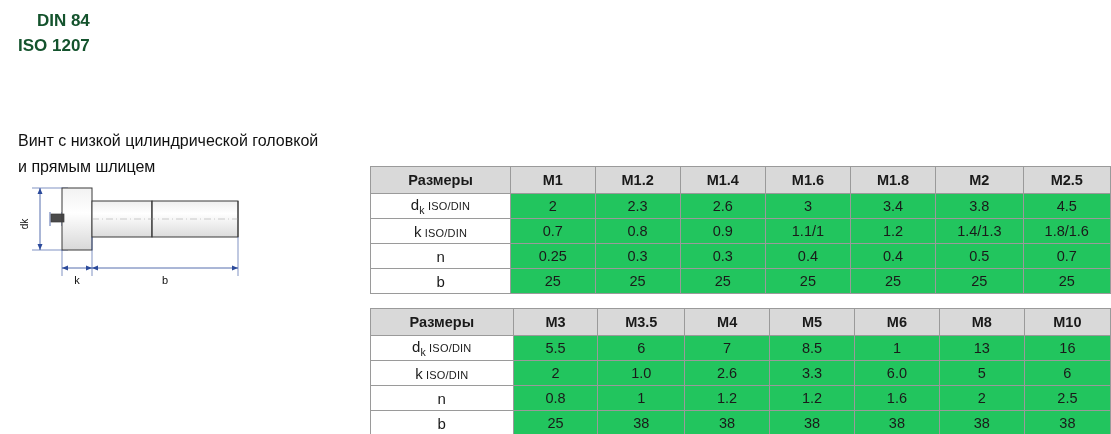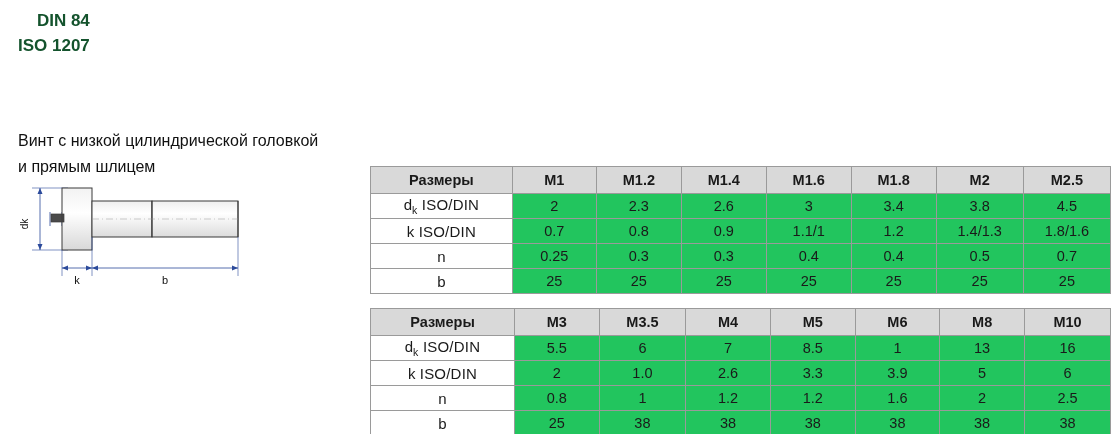--- a/index.html
+++ b/index.html
@@ -87,21 +87,21 @@
   }
   table.dims td.val {
     width: 86px;
   }
   .sub {
     font-size: 10.5px;
     vertical-align: sub;
     letter-spacing: 0.2px;
   }
   .sub-wide {
-    font-size: 15px;
+    font-size: 11px;
     vertical-align: baseline;
     letter-spacing: 0.2px;
   }
   .rowlabel-main {
     font-size: 15px;
   }
 </style>
 </head>
 <body>
 
@@ -252,21 +252,21 @@
           <td class="val">1</td>
           <td class="val">13</td>
           <td class="val">16</td>
         </tr>
         <tr>
           <td class="rowhead"><span class="rowlabel-main">k</span><span class="sub-wide"> ISO/DIN</span></td>
           <td class="val">2</td>
           <td class="val">1.0</td>
           <td class="val">2.6</td>
           <td class="val">3.3</td>
-          <td class="val">3.9</td>
+          <td class="val">6.0</td>
           <td class="val">5</td>
           <td class="val">6</td>
         </tr>
         <tr>
           <td class="rowhead"><span class="rowlabel-main">n</span></td>
           <td class="val">0.8</td>
           <td class="val">1</td>
           <td class="val">1.2</td>
           <td class="val">1.2</td>
           <td class="val">1.6</td>

